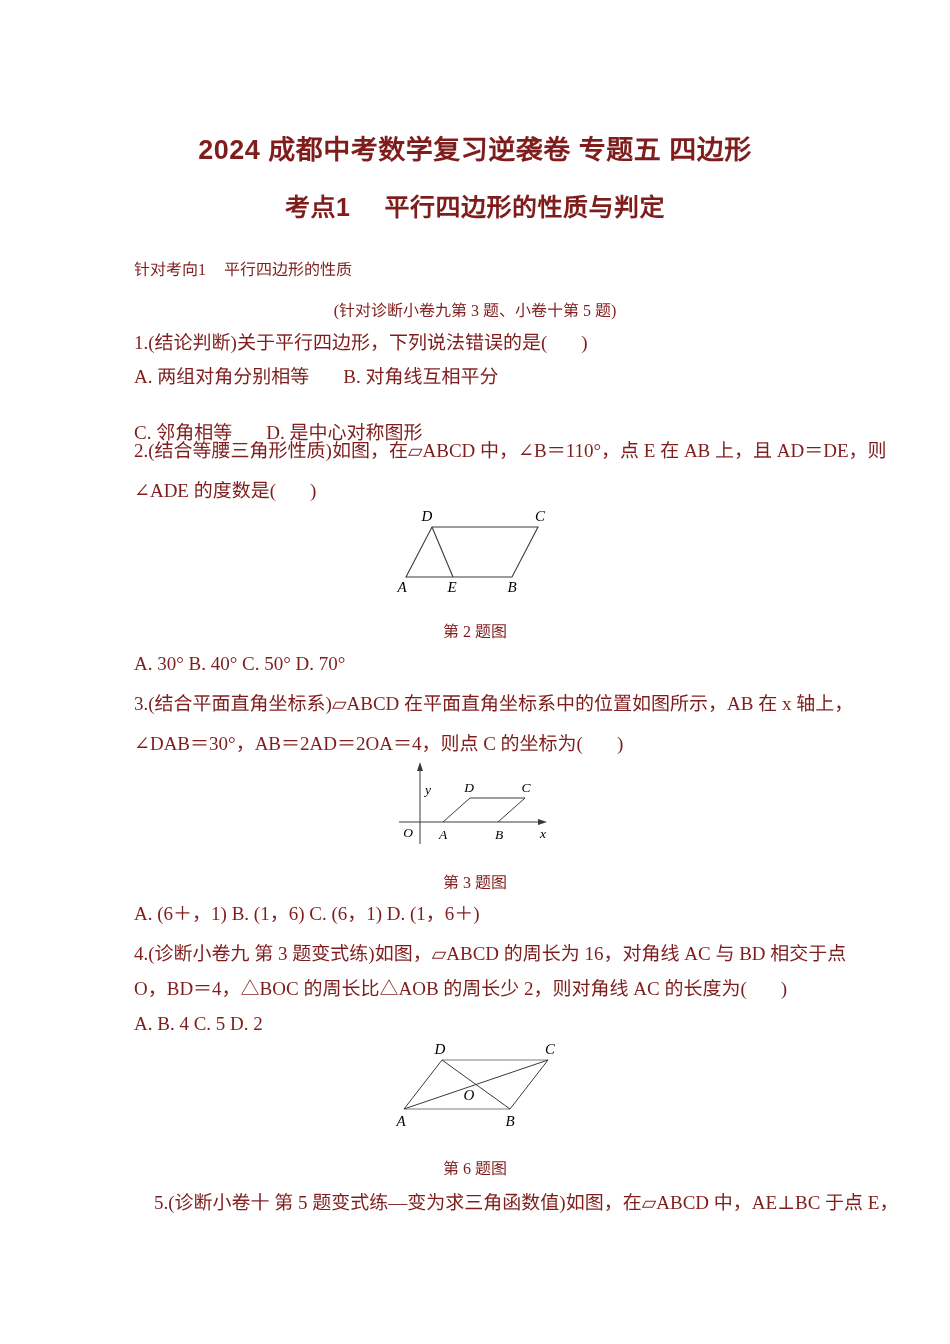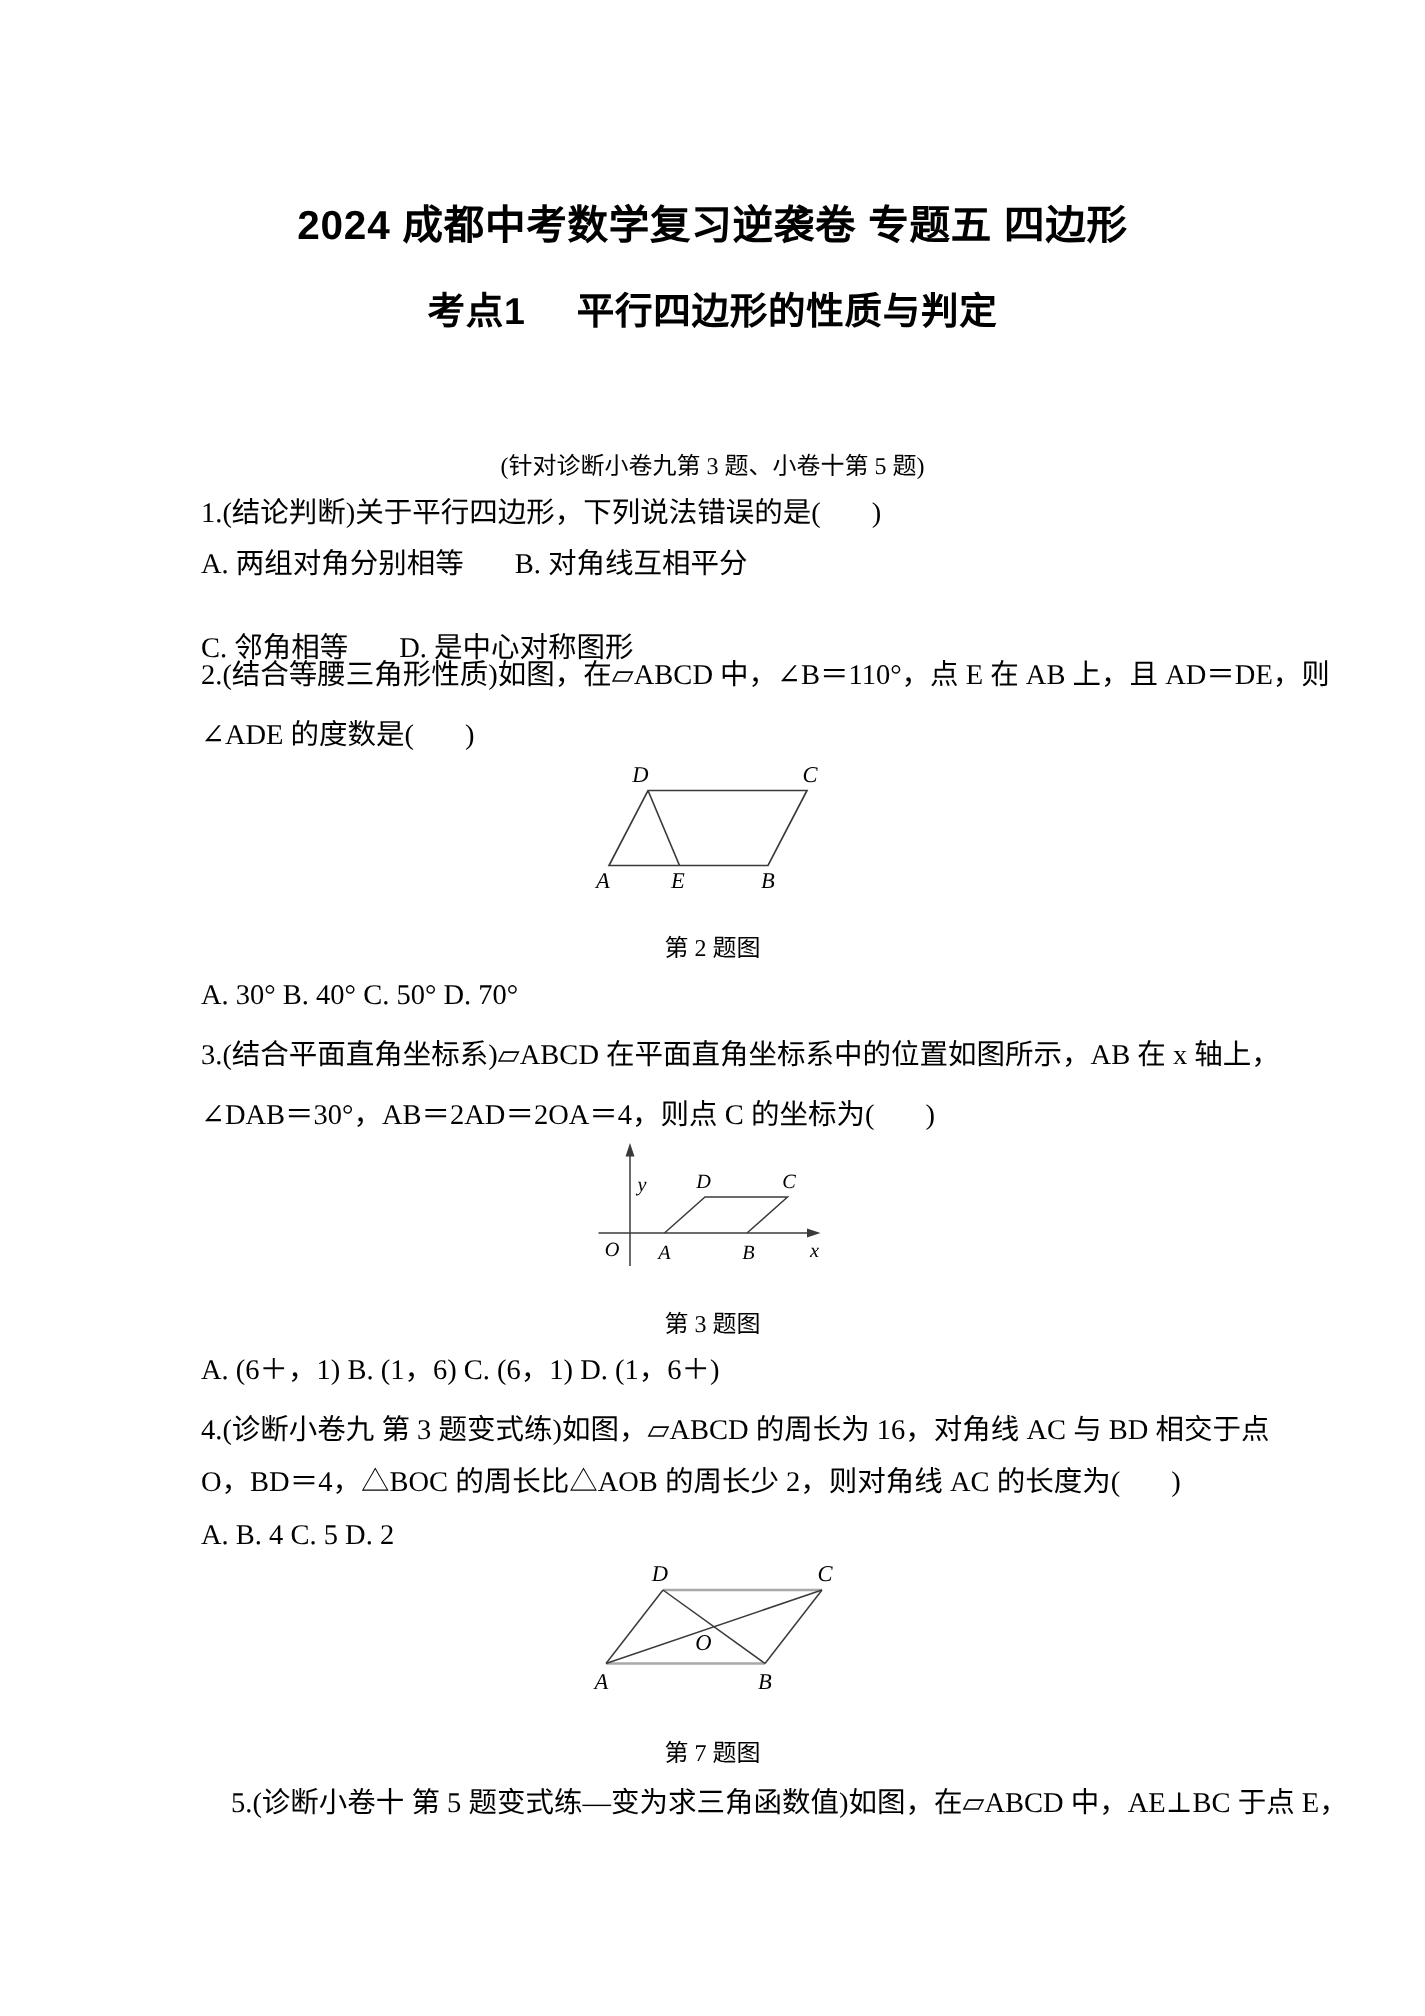--- a/index.html
+++ b/index.html
@@ -7,21 +7,21 @@
     margin: 0;
     padding: 0;
     background: #ffffff;
   }
   .page {
     position: relative;
     width: 950px;
     height: 1344px;
     background: #ffffff;
     font-family: "Liberation Serif", "DejaVu Serif", serif;
-    color: #000000;
+    color: #7f1d1d;
     overflow: hidden;
   }
 
   
   .doc-title {
     position: absolute;
     left: 0; right: 0;
     top: 128px;
     text-align: center;
     font-family: "Liberation Sans", "DejaVu Sans", sans-serif;
@@ -98,20 +98,23 @@
 <body>
 
 <div class="page">
 
   <div class="doc-title">2024 成都中考数学复习逆袭卷  专题五  四边形</div>
 
   <div class="doc-subtitle">
     <span>考点1</span><span class="sp8"></span><span>平行四边形的性质与判定</span>
   </div>
 
+  <div class="section-head">
+    <span>针对考向1</span><span class="gap"></span><span>平行四边形的性质</span>
+  </div>
 
   <div class="source-note">(针对诊断小卷九第 3 题、小卷十第 5 题)</div>
 
   <div class="line" style="top:332px;">
     <span>1.</span><span>(结论判断)</span><span>关于平行四边形，下列说法错误的是(</span><span class="sp8"></span><span>)</span>
   </div>
 
   <div class="line" style="top:366px;">
     <span>A. 两组对角分别相等</span><span class="sp8"></span><span>B. 对角线互相平分</span>
   </div>
@@ -211,19 +214,19 @@
         <path d="M50 22 L118 71"></path>
       </g>
       <text class="flabel" x="48" y="16" text-anchor="middle">D</text>
       <text class="flabel" x="158" y="16" text-anchor="middle">C</text>
       <text class="flabel" x="9" y="88" text-anchor="middle">A</text>
       <text class="flabel" x="118" y="88" text-anchor="middle">B</text>
       <text class="flabel" x="77" y="62" text-anchor="middle">O</text>
     </svg>
   </div>
 
-  <div class="fig-caption" style="top:1155px;">第 7 题图</div>
+  <div class="fig-caption" style="top:1155px;">第 6 题图</div>
 
   <div class="line" style="top:1192px;margin-left:20px;">
     <span>5.</span><span>(诊断小卷十  第 5 题变式练—变为求三角函数值)</span><span>如图，在▱ABCD 中，AE⊥BC 于点 E，</span>
   </div>
 
 </div>
 
 </body></html>

